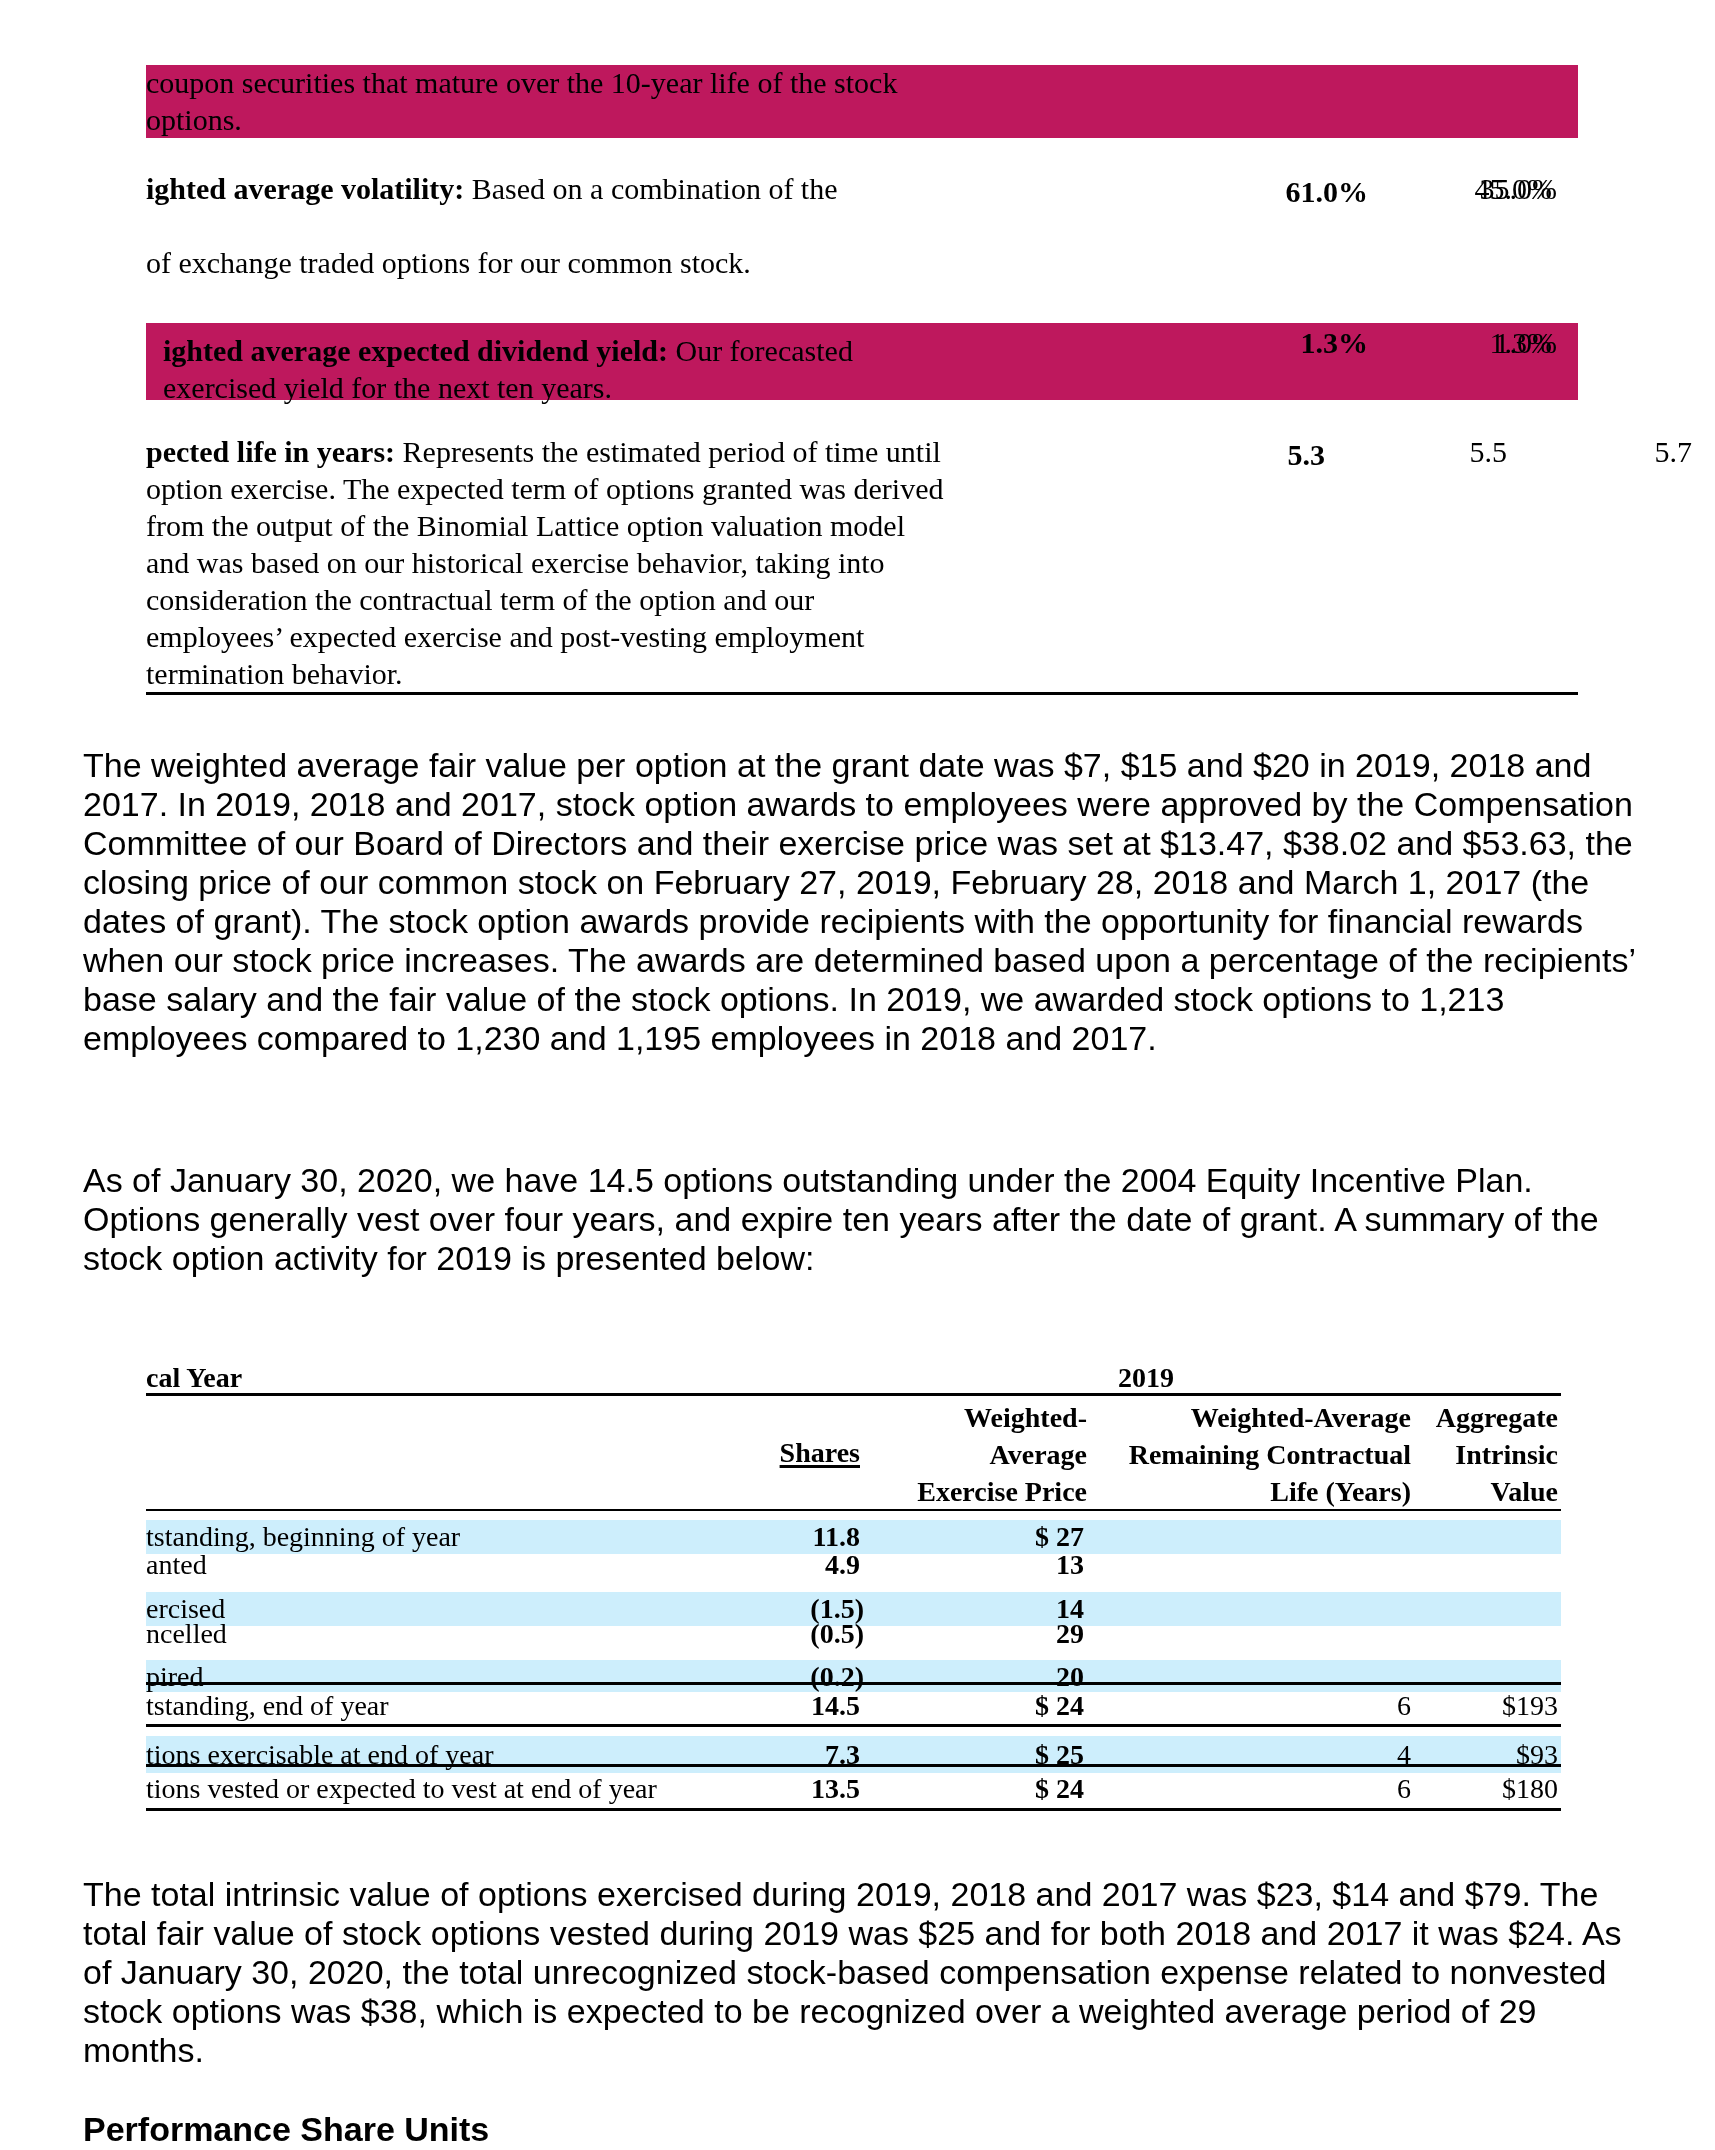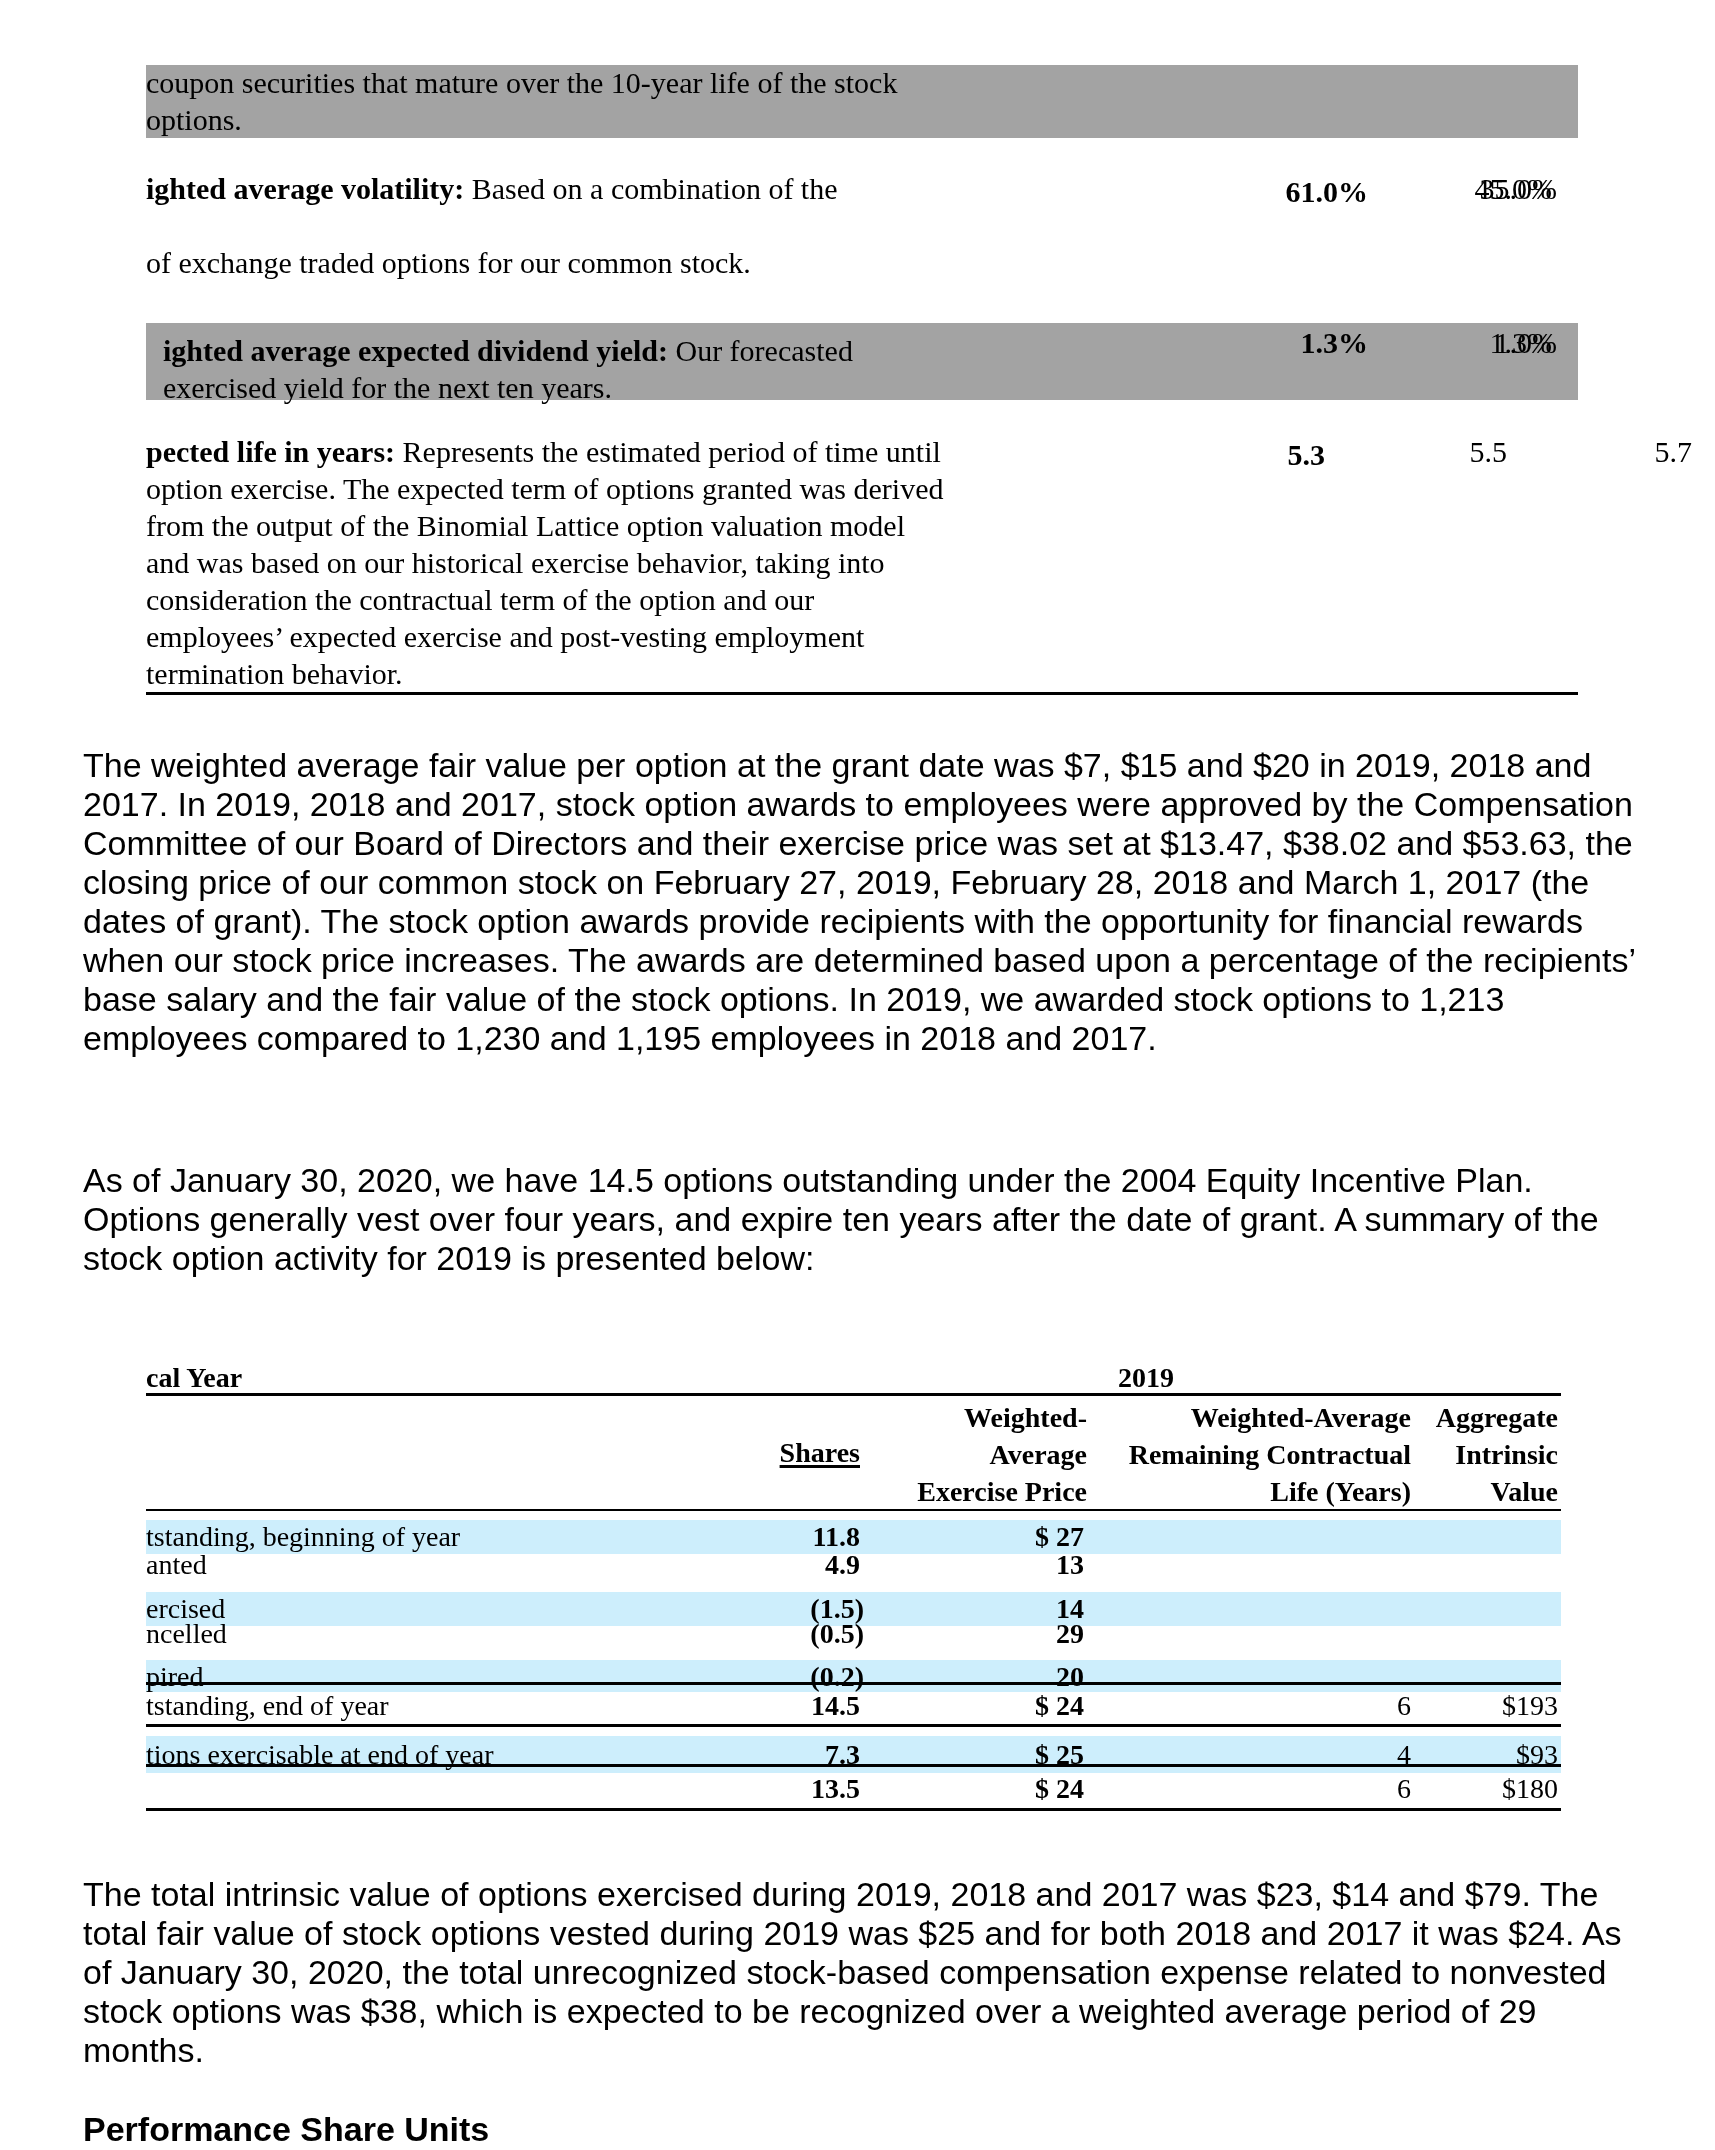--- a/index.html
+++ b/index.html
@@ -3,21 +3,21 @@
 <meta charset="utf-8">
 <style>
   html, body { margin: 0; padding: 0; background: #ffffff; }
   body { width: 1716px; height: 2435px; position: relative; overflow: hidden; color: #000; }
   .serif { font-family: "Liberation Serif", "DejaVu Serif", serif; }
   .sans { font-family: "Liberation Sans", "DejaVu Sans", sans-serif; }
 
   
   .assump { position: absolute; left: 146px; width: 1432px; }
   .arow { position: absolute; left: 0; width: 1432px; }
-  .arow.shade { background: #a3a3a3; }
+  .arow.shade { background: #be185d; }
   .adesc { position: absolute; left: 0; width: 877px; font-size: 30px; line-height: 37px; }
   .adesc b { font-weight: bold; }
   .aval { position: absolute; font-size: 30px; line-height: 37px; text-align: right; width: 172px; }
   .aval.c1 { left: 1050px; font-weight: bold; }
   .aval.c2 { left: 1234px; }
   .aval.c3 { left: 1411px; }
   .rule { position: absolute; background: #000; }
 
   .para { position: absolute; left: 83px; width: 1557px; font-size: 34px; line-height: 39px; }
   .heading { font-weight: bold; }
@@ -143,20 +143,21 @@
   <div class="rule" style="top:365px; left:0; width:1415px; height:3px;"></div>
   <div class="orow shade" style="top:368px; height:37px;">
     <div class="cell" style="left:0; top:0;text-align:center;">tions exercisable at end of year</div>
     <div class="cell bold r" style="left:602px; width:112px; top:0;">7.3</div>
     <div class="cell bold r" style="left:757px; width:181px; top:0;">$ 25</div>
     <div class="cell r" style="left:1136px; width:129px; top:0;">4</div>
     <div class="cell r" style="left:1247px; width:165px; top:0;">$93</div>
   </div>
   <div class="rule" style="top:405px; left:0; width:1415px; height:3px;"></div>
   <div class="orow" style="top:409px; height:39px;">
+    <div class="cell" style="left:0; top:1.7px;">tions vested or expected to vest at end of year</div>
     <div class="cell bold r" style="left:602px; width:112px; top:1.7px;">13.5</div>
     <div class="cell bold r" style="left:757px; width:181px; top:1.7px;">$ 24</div>
     <div class="cell r" style="left:1136px; width:129px; top:1.7px;">6</div>
     <div class="cell r" style="left:1247px; width:165px; top:1.7px;">$180</div>
   </div>
   <div class="rule" style="top:449px; left:0; width:1415px; height:3px;"></div>
 </div>
 
 <div class="para sans" style="top:1875px;">The total intrinsic value of options exercised during 2019, 2018 and 2017 was $23, $14 and $79. The total fair value of stock options vested during 2019 was $25 and for both 2018 and 2017 it was $24. As of January 30, 2020, the total unrecognized stock-based compensation expense related to nonvested stock options was $38, which is expected to be recognized over a weighted average period of 29 months.</div>
 

